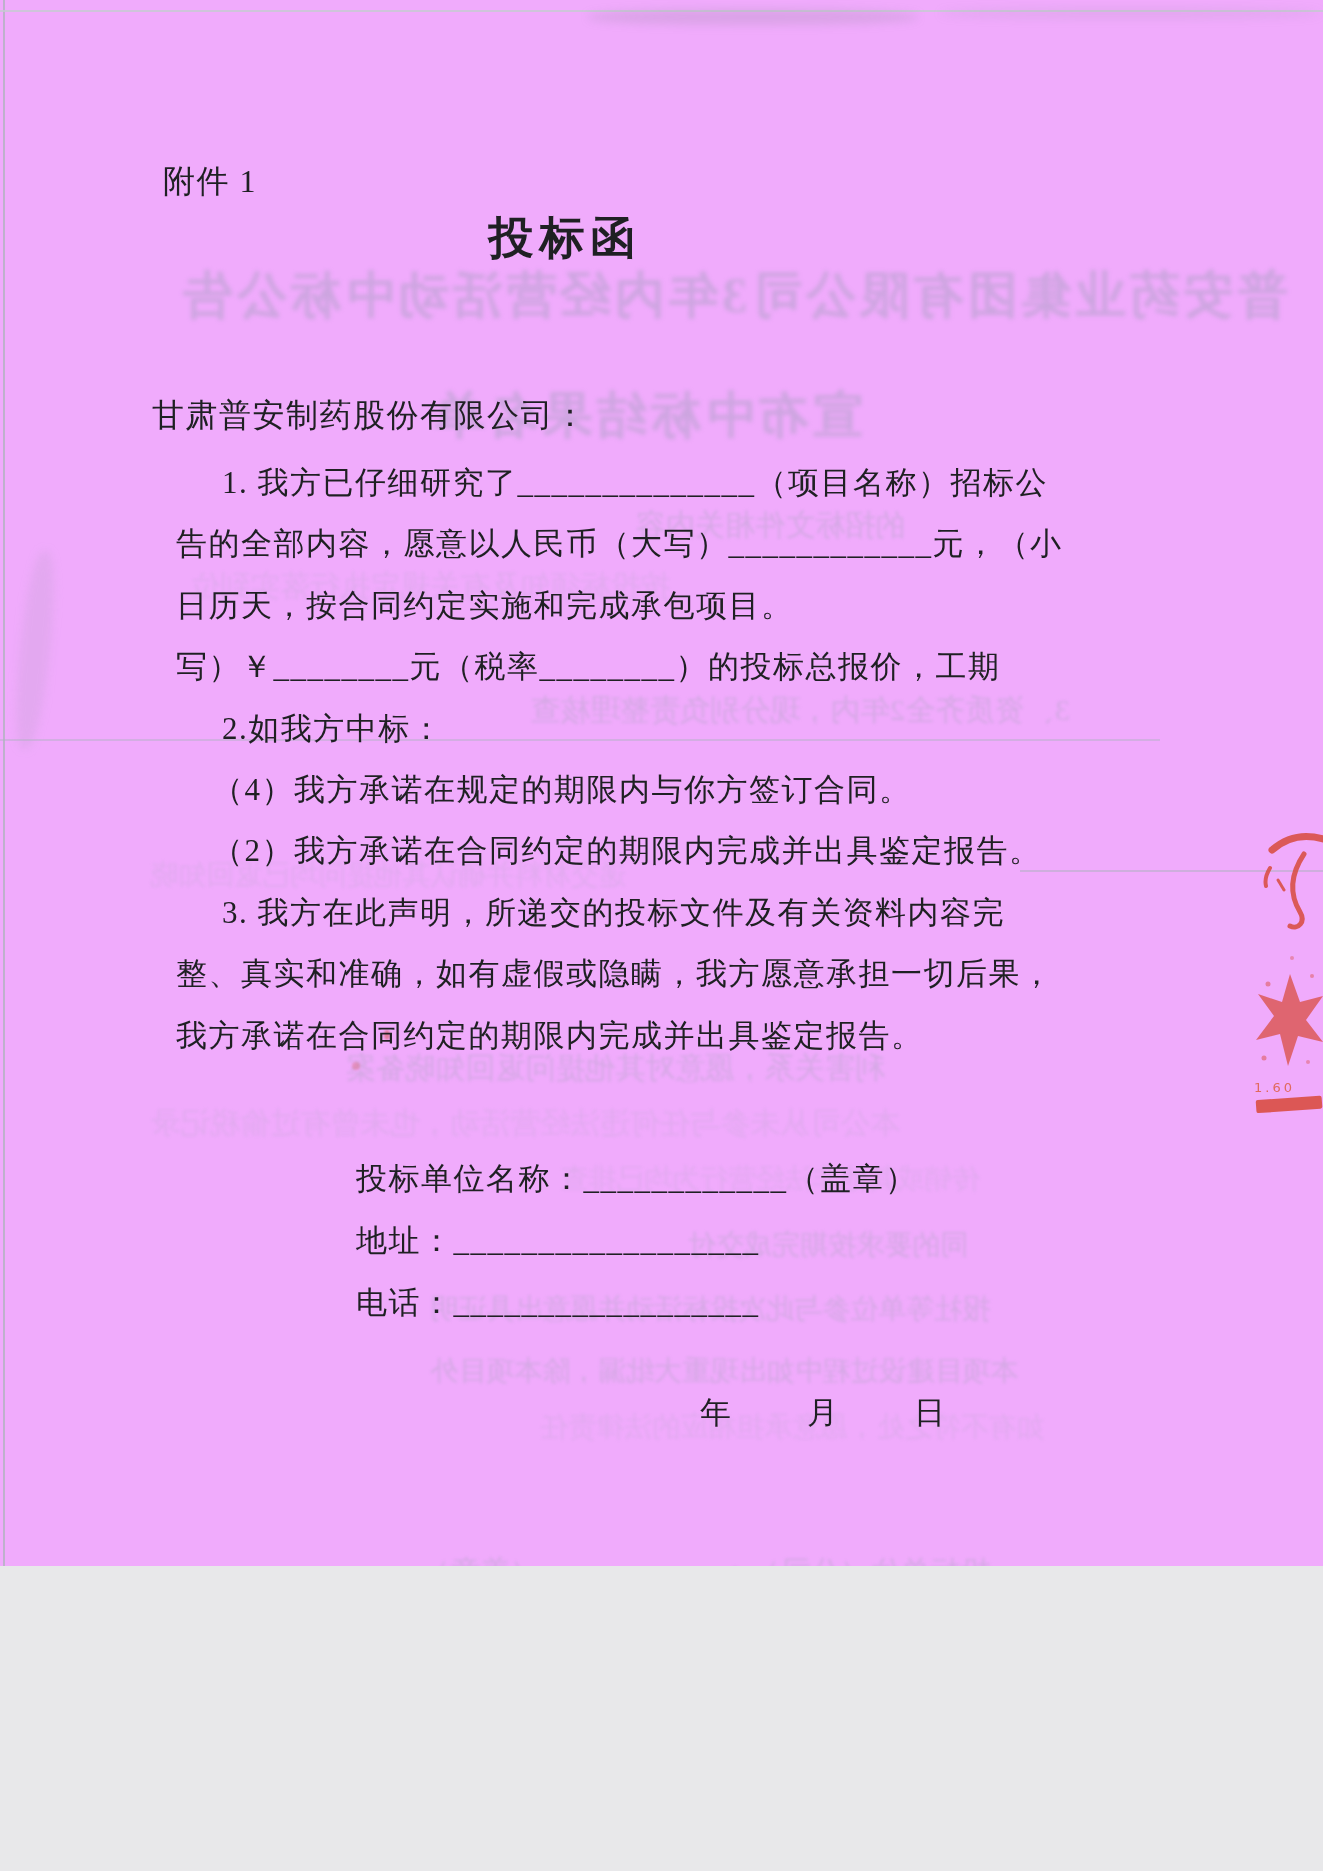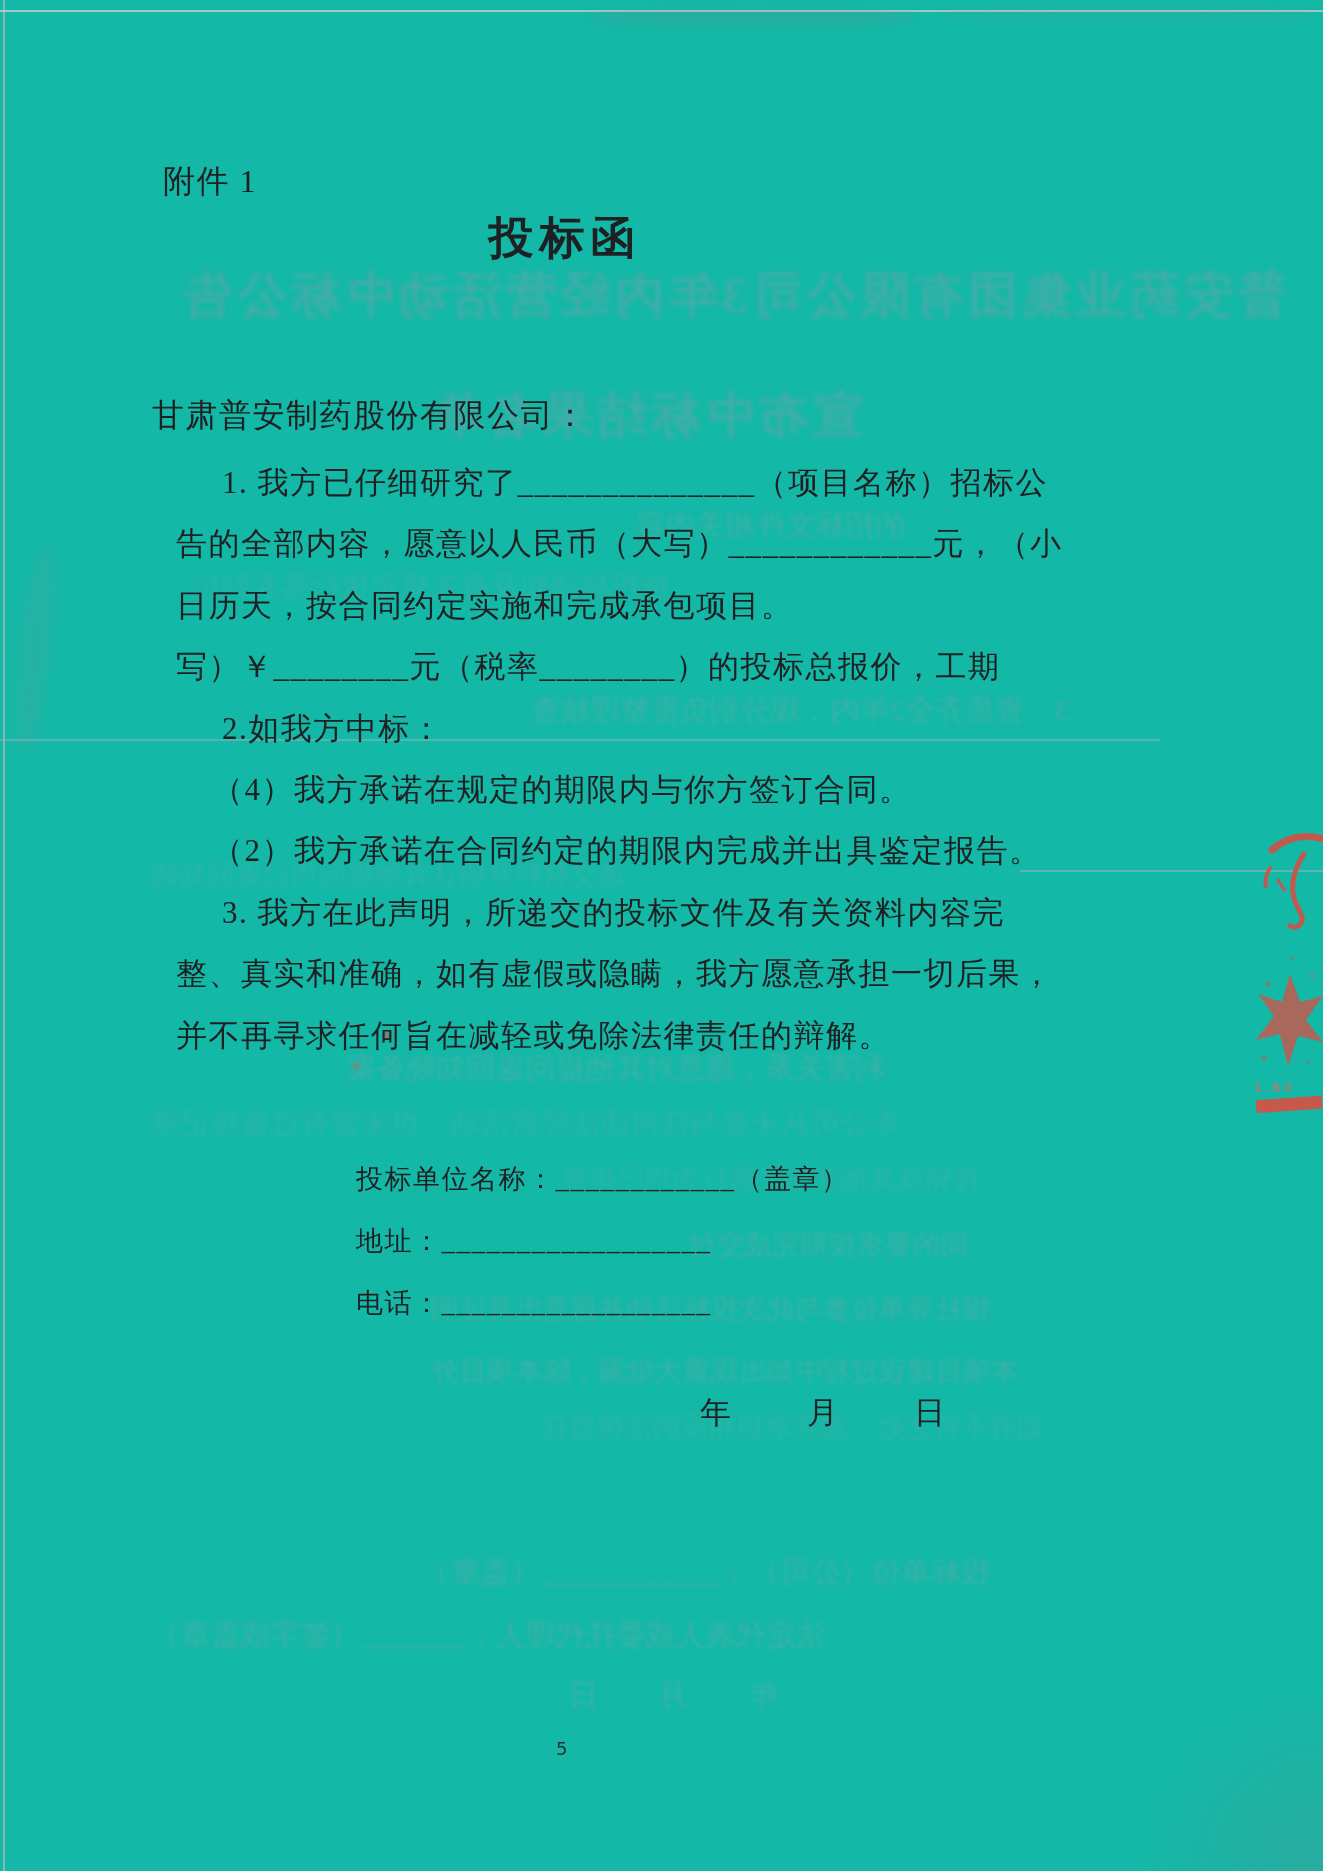--- a/index.html
+++ b/index.html
@@ -1,29 +1,29 @@
 <!DOCTYPE html>
 <html><head>
 <meta charset="utf-8">
 <style>
   html,body{margin:0;padding:0;background:#e8e8ea;}
   .page{
     position:relative;
-    width:1323px;height:1871px;
-    background:#14b8a6;
+    width:1323px;height:1566px;
+    background:#f0abfc;
     overflow:hidden;
     font-family:"Liberation Serif","DejaVu Serif",serif;
     color:#1f2023;
   }
   .abs{position:absolute;}
   .txt{white-space:nowrap;letter-spacing:1.5px;}
   .bline{height:61.4px;line-height:61.4px;font-size:31px;white-space:nowrap;letter-spacing:1.5px;}
   .indent1{padding-left:46px;}
   .indent2{padding-left:36px;}
-  .sigline{height:62px;line-height:62px;font-size:27px;white-space:nowrap;letter-spacing:1.5px;}
+  .sigline{height:62px;line-height:62px;font-size:31px;white-space:nowrap;letter-spacing:1.5px;}
   .ghost{
     position:absolute;
     transform:scaleX(-1);
     filter:blur(2.1px);
     color:rgba(143,154,176,.36);
     font-weight:bold;
     white-space:nowrap;
     font-family:"Liberation Serif","DejaVu Serif",serif;
   }
   .ghost.small{font-weight:normal;filter:blur(1.6px);color:rgba(152,161,180,.30);}
@@ -78,21 +78,21 @@
   <div class="abs" style="left:176px;top:452px;width:905px;">
     <div class="bline indent1">1. 我方已仔细研究了______________（项目名称）招标公</div>
     <div class="bline">告的全部内容，愿意以人民币（大写）____________元，（小</div>
     <div class="bline">日历天，按合同约定实施和完成承包项目。</div>
     <div class="bline">写）￥________元（税率________）的投标总报价，工期</div>
     <div class="bline indent1">2.如我方中标：</div>
     <div class="bline indent2">（4）我方承诺在规定的期限内与你方签订合同。</div>
     <div class="bline indent2">（2）我方承诺在合同约定的期限内完成并出具鉴定报告。</div>
     <div class="bline indent1">3. 我方在此声明，所递交的投标文件及有关资料内容完</div>
     <div class="bline">整、真实和准确，如有虚假或隐瞒，我方愿意承担一切后果，</div>
-    <div class="bline">并不再寻求任何旨在减轻或免除法律责任的辩解。</div>
+    <div class="bline">我方承诺在合同约定的期限内完成并出具鉴定报告。</div>
   </div>
 
   <div class="abs" style="left:356px;top:1148px;">
     <div class="sigline">投标单位名称：____________（盖章）</div>
     <div class="sigline">地址：__________________</div>
     <div class="sigline">电话：__________________</div>
   </div>
 
   <div class="abs" style="left:700px;top:1392px;display:flex;gap:76px;font-size:31px;">
     <span>年</span>

